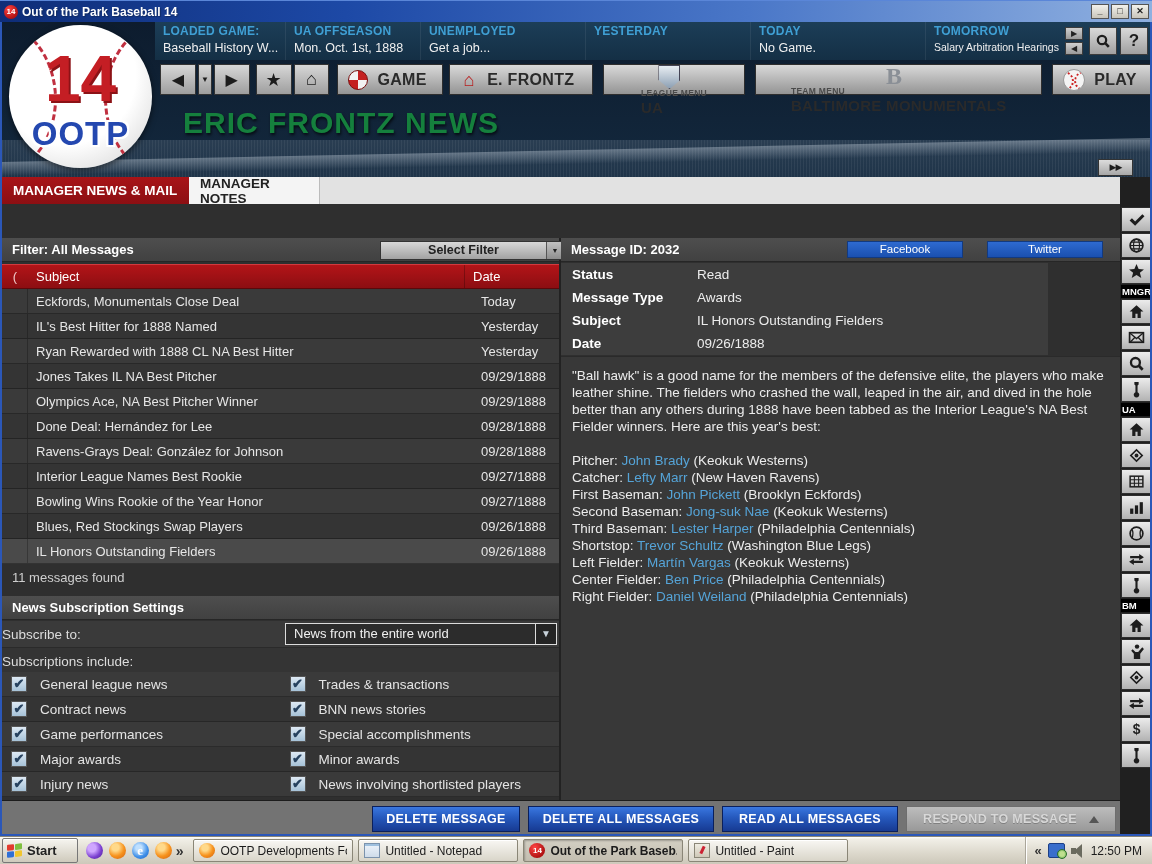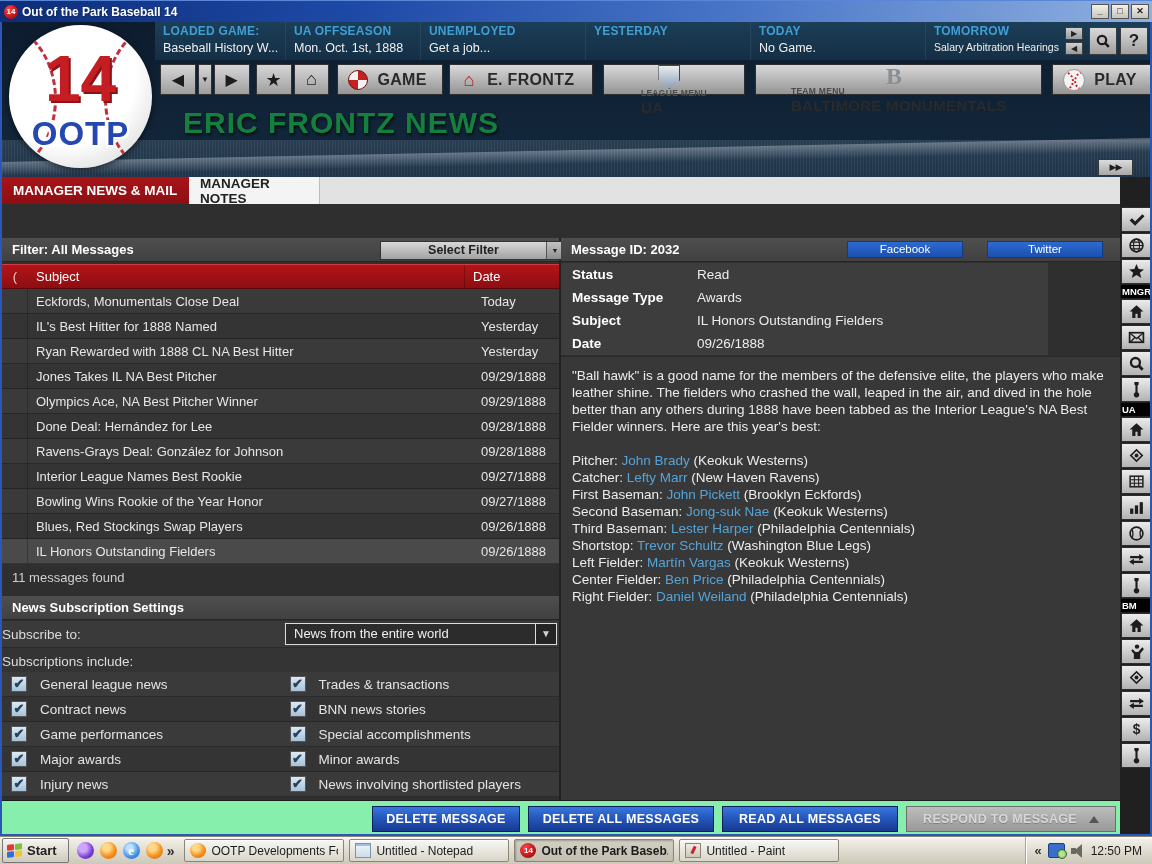--- a/index.html
+++ b/index.html
@@ -137,40 +137,40 @@
   .frow{display:flex;height:23px;line-height:23px;font-size:13.5px;}
   .flabel{width:125px;padding-left:11px;color:#fff;font-weight:bold;}
   .fvalue{color:#ececec;}
   .msgbody{position:absolute;left:559px;top:152px;width:559px;height:444px;background:#383838;border-top:1px solid #2a2a2a;
     box-sizing:border-box;padding:10px 8px 0 11px;}
   .intro{color:#ececec;font-size:13.5px;line-height:17px;width:540px;}
   .winners{margin-top:17px;}
   .wline{color:#ececec;font-size:13.5px;line-height:17px;}
   .plink{color:#55a4d8;}
   
-  .actionbar{position:absolute;left:0;top:596px;width:1118px;height:36px;background:#86efac;border-top:1px solid #1c1c1c;box-sizing:border-box;}
+  .actionbar{position:absolute;left:0;top:596px;width:1118px;height:36px;background:#737373;border-top:1px solid #1c1c1c;box-sizing:border-box;}
   .abtn{position:absolute;top:5px;height:26px;background:linear-gradient(180deg,#3a77e0 0%,#2558bc 45%,#173a92 100%);
     border:1px solid #0a1f5c;box-sizing:border-box;color:#fff;font-weight:bold;font-size:12.5px;text-align:center;line-height:24px;letter-spacing:.3px;}
   .abtn.disabled{background:linear-gradient(180deg,#bdbdbd,#999);border:1px solid #6e6e6e;color:#d8d8d8;
     text-shadow:0 1px 0 #808080;display:flex;align-items:center;justify-content:center;}
   .abtn .caret{width:0;height:0;border-left:5px solid transparent;border-right:5px solid transparent;
     border-bottom:7px solid #555;margin-left:12px;}
   
   .sidebar{position:absolute;left:1118px;top:155px;width:32px;height:659px;background:#202020;}
   .sidebar-items{position:absolute;left:1px;top:0px;width:30px;}
   .sbbtn{width:30px;height:25px;margin-bottom:1px;background:linear-gradient(180deg,#ececec,#b2b2b2);
     border:1px solid #2e2e2e;box-sizing:border-box;display:flex;align-items:center;justify-content:center;color:#1d1d1d;}
   .sbbtn svg{width:17px;height:17px;}
   .sblabel{width:30px;height:13px;background:#000;color:#fff;font-size:9.5px;font-weight:bold;line-height:13px;padding-left:1px;box-sizing:border-box;margin-bottom:1px;}
   
   .taskbar{position:absolute;left:0;top:836px;width:1152px;height:28px;
     background:linear-gradient(180deg,#fdfdfb 0%,#f1efe7 8%,#dcd8cc 60%,#cdc8ba 100%);border-top:1px solid #8a8677;
     display:flex;align-items:center;box-sizing:border-box;}
   .startbtn{margin-left:2px;height:23px;display:flex;align-items:center;background:linear-gradient(180deg,#f6f5f0,#cfcabc);
-    border:1px solid #777;border-radius:2px;padding:0 11px 0 4px;box-shadow:inset 0 1px 0 #fff;}
+    border:1px solid #777;border-radius:2px;padding:0 20px 0 4px;box-shadow:inset 0 1px 0 #fff;}
   .startflag{width:16px;height:14px;display:grid;grid-template-columns:7px 7px;grid-template-rows:6px 6px;gap:1px;transform:skewY(-6deg);margin-right:4px;}
   .startflag i{border-radius:1px;}
   .startflag i:nth-child(1){background:#e23b2e;} .startflag i:nth-child(2){background:#7fbf3f;}
   .startflag i:nth-child(3){background:#2f6fd6;} .startflag i:nth-child(4){background:#f0c52f;}
   .startlabel{font-size:13px;font-weight:bold;color:#222;}
   .qlaunch{display:flex;align-items:center;margin-left:8px;gap:6px;}
   .ql{width:17px;height:17px;border-radius:50%;display:inline-block;}
   .ql-swirl{background:radial-gradient(circle at 35% 35%,#cfa6ff 0 25%,#7a3fd0 60%,#4a1f90 100%);}
   .ql-firefox{background:radial-gradient(circle at 38% 32%,#ffd98a 0 22%,#f7931e 55%,#cf5d0e 100%);}
   .ql-ie{background:radial-gradient(circle at 40% 35%,#bfe0ff 0 20%,#3f8fe8 60%,#1f5fc0 100%);color:#fff;font-weight:bold;

